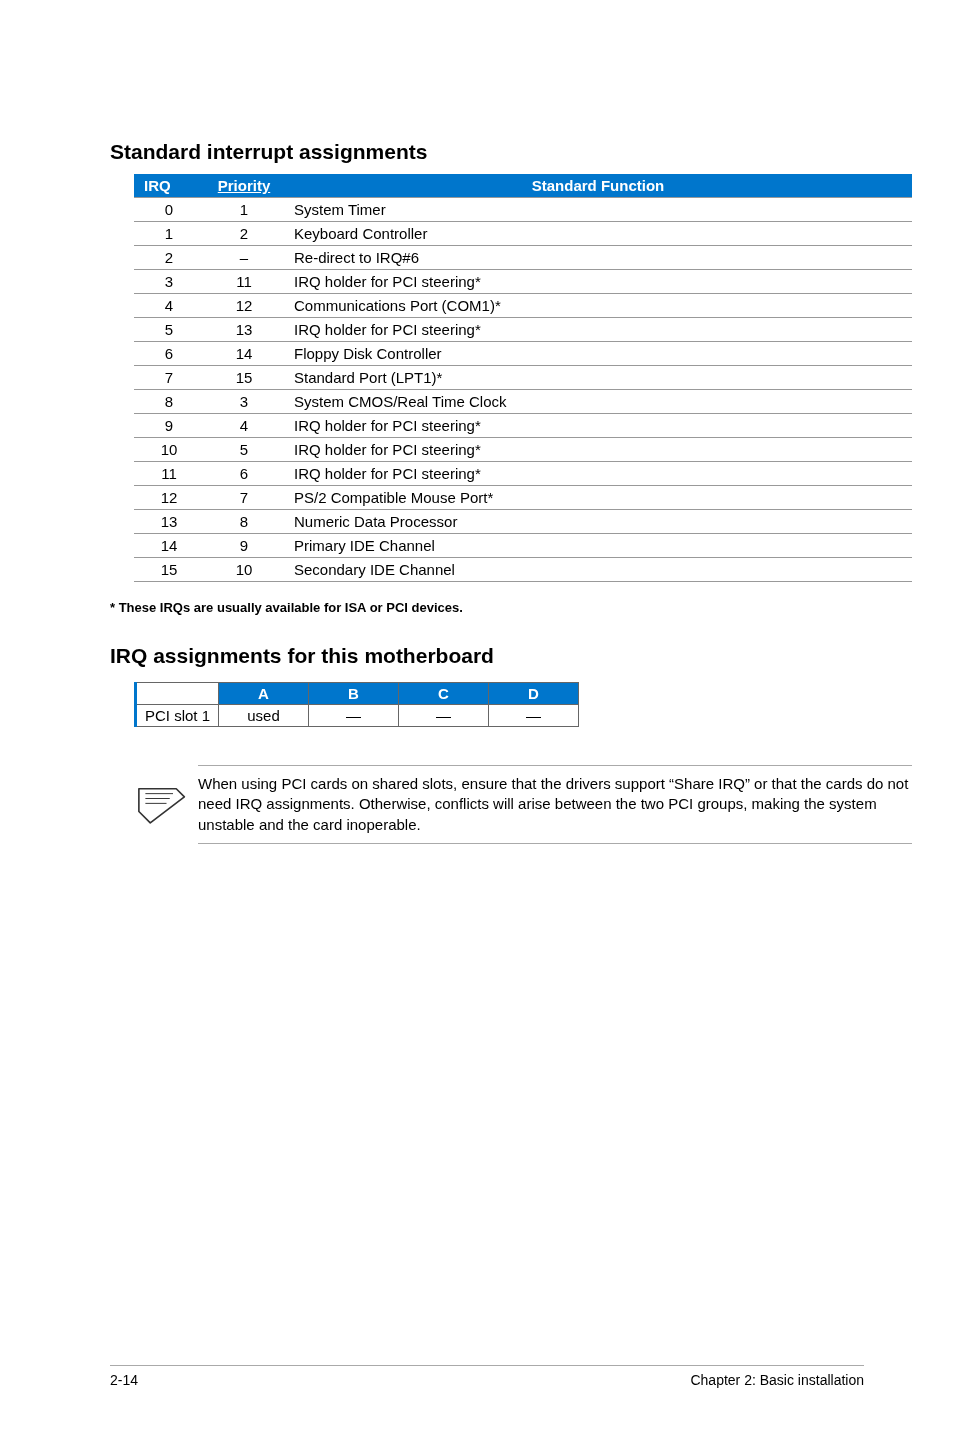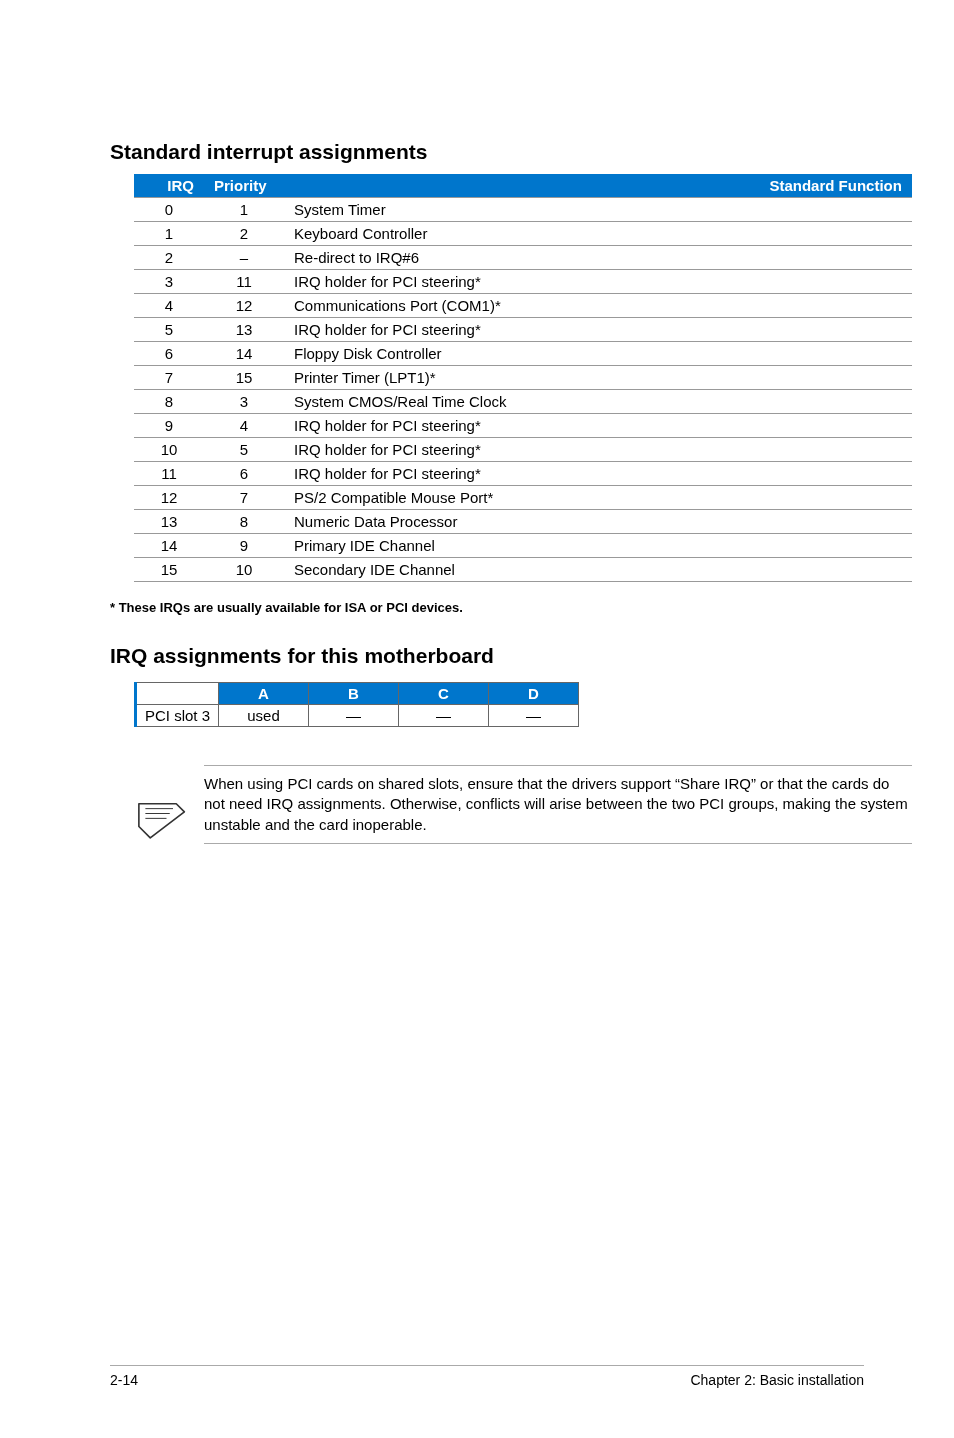--- a/index.html
+++ b/index.html
@@ -25,26 +25,26 @@
     width: 97%;
     border-collapse: collapse;
     margin-left: 24px;
     margin-bottom: 18px;
   }
   table.irq th {
     background: #0076cc;
     color: #fff;
     font-size: 15px;
     font-weight: bold;
-    text-align: right;
+    text-align: center;
     padding: 3px 10px 3px 10px;
     border-right: none;
   }
-  table.irq th.col-irq { width: 70px; text-align: right; }
-  table.irq th.col-pri { width: 80px; text-align: left; }
+  table.irq th.col-irq { width: 70px; text-align: left; }
+  table.irq th.col-pri { width: 80px; text-align: center; text-decoration: underline; }
   table.irq td {
     font-size: 15px;
     padding: 3px 10px;
     border-bottom: 1px solid #999;
   }
   table.irq tbody tr:first-child td { border-top: 1px solid #999; }
   table.irq td.c { text-align: center; }
   .footnote {
     font-size: 13px;
     font-weight: bold;
@@ -76,22 +76,22 @@
   }
   table.pci thead th.empty {
     background: #fff;
     color: #fff;
     border-left: 3px solid #0076cc;
     border-top: 1px solid #666;
   }
 
   .note-block {
     display: flex;
-    align-items: flex-end;
-    gap: 18px;
+    align-items: center;
+    gap: 12px;
     margin-left: 24px;
     margin-right: 0;
   }
   .note-text {
     flex: 1;
     border-top: 1px solid #aaa;
     border-bottom: 1px solid #aaa;
     padding: 8px 0 8px 0;
     font-size: 15px;
     line-height: 1.35;
@@ -161,21 +161,21 @@
           <td>IRQ holder for PCI steering*</td>
         </tr>
         <tr>
           <td class="c">6</td>
           <td class="c">14</td>
           <td>Floppy Disk Controller</td>
         </tr>
         <tr>
           <td class="c">7</td>
           <td class="c">15</td>
-          <td>Printer Timer (LPT1)*</td>
+          <td>Standard Port (LPT1)*</td>
         </tr>
         <tr>
           <td class="c">8</td>
           <td class="c">3</td>
           <td>System CMOS/Real Time Clock</td>
         </tr>
         <tr>
           <td class="c">9</td>
           <td class="c">4</td>
           <td>IRQ holder for PCI steering*</td>
@@ -222,21 +222,21 @@
       <tr>
         <th class="empty rowhead"></th>
         <th>A</th>
         <th>B</th>
         <th>C</th>
         <th>D</th>
       </tr>
     </thead>
     <tbody id="pci-body">
         <tr>
-          <td class="rowhead">PCI slot 3</td>
+          <td class="rowhead">PCI slot 1</td>
           <td>used</td>
           <td>—</td>
           <td>—</td>
           <td>—</td>
         </tr>
       </tbody>
   </table>
 
   <div class="note-block">
     <div class="note-icon">

